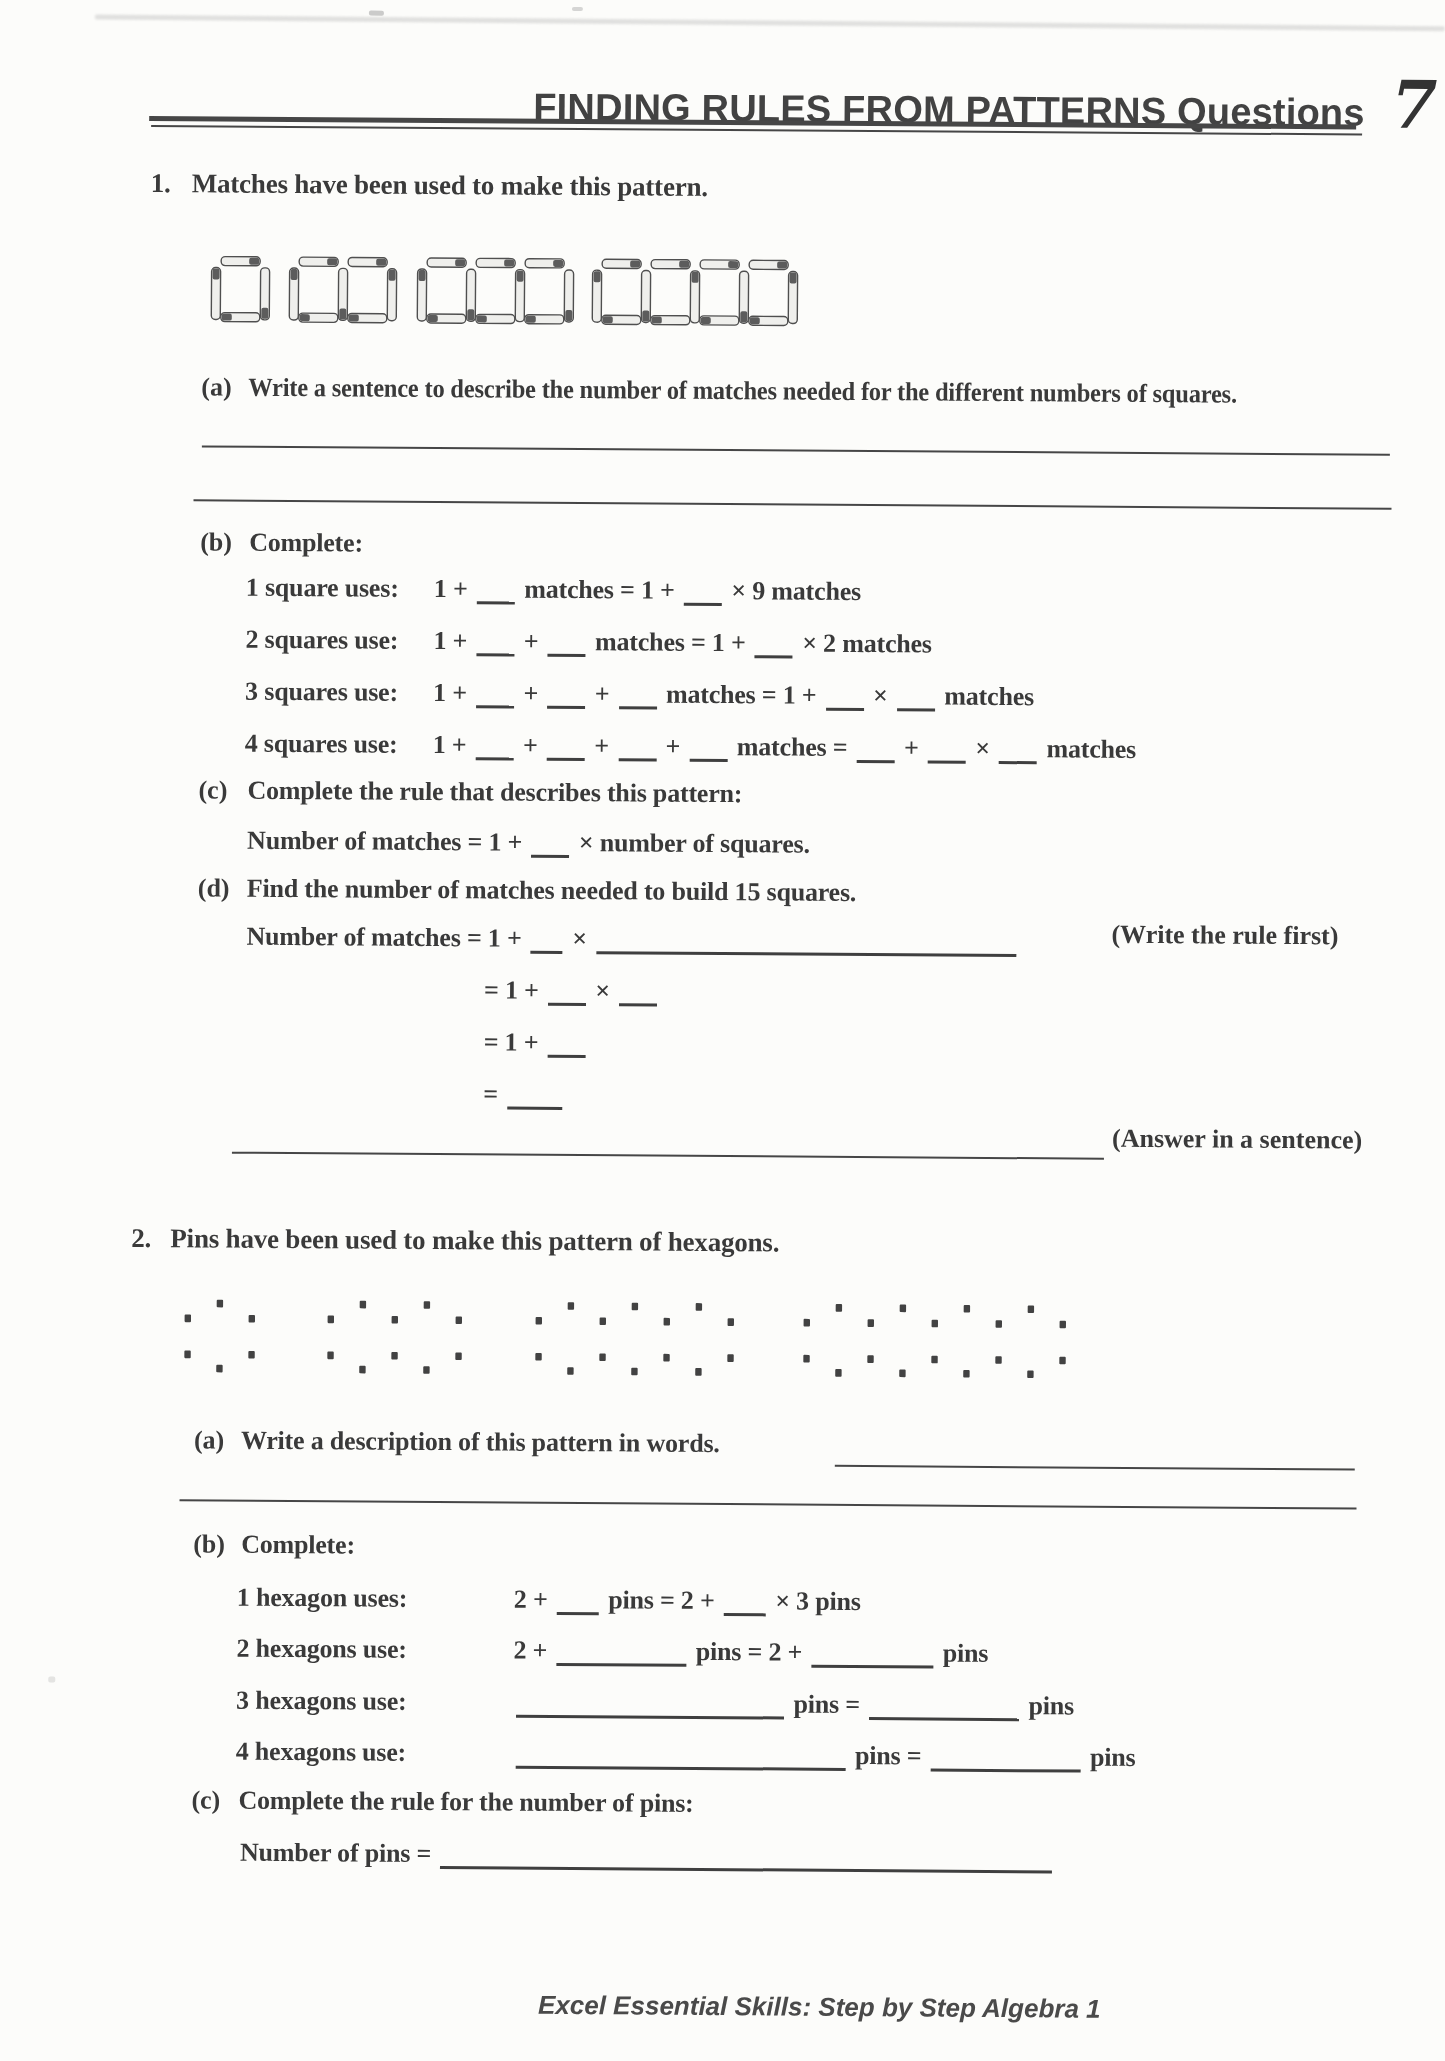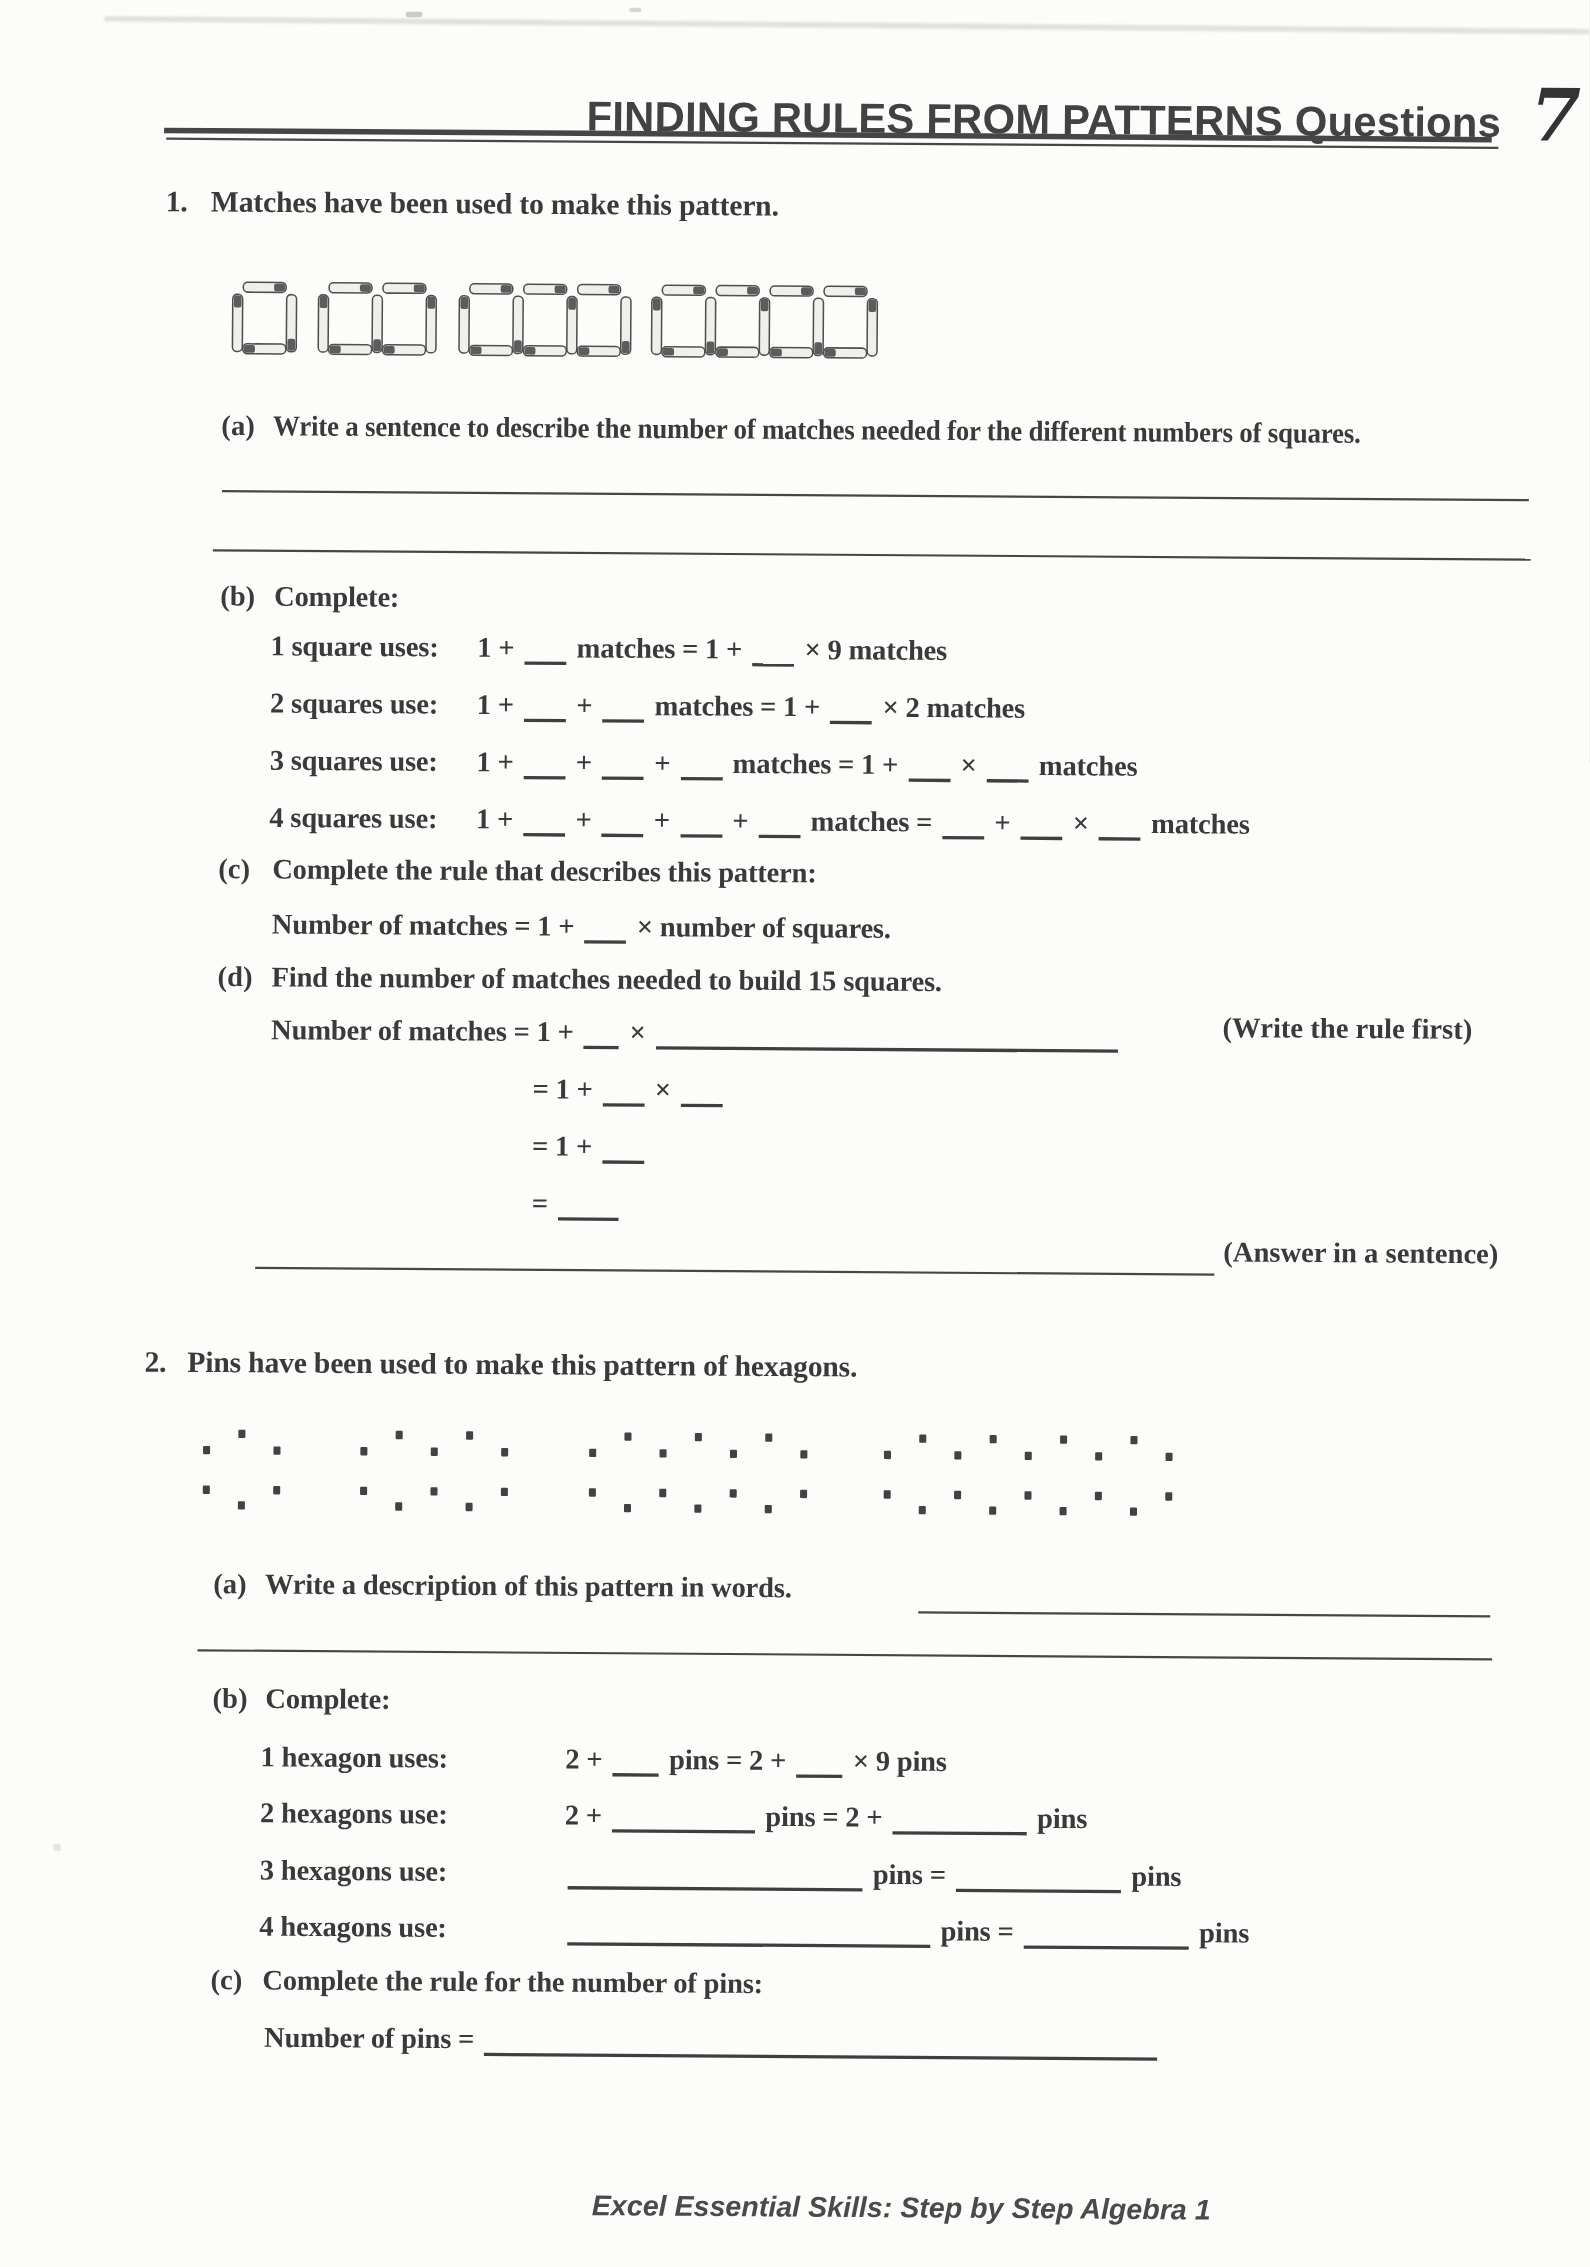--- a/index.html
+++ b/index.html
@@ -238,21 +238,21 @@
 
     <div class="abs part-label" style="left:204px;top:1424px;">(a)</div>
     <div class="abs body-text" style="left:251px;top:1424px;">Write a description of this pattern in words.</div>
     <div class="hline" style="left:845px;top:1459px;width:520px;"></div>
     <div class="hline" style="left:190px;top:1498px;width:1177px;"></div>
 
     <div class="abs part-label" style="left:204px;top:1528px;">(b)</div>
     <div class="abs body-text" style="left:252px;top:1528px;">Complete:</div>
 
     <div class="eq-row" style="left:248px;top:1581px;">
-      <span class="rlabel q2w">1 hexagon uses:</span><span><span>2 +</span> <span class="blank" style="width: 42px;"></span> <span>pins = 2 +</span> <span class="blank" style="width: 42px;"></span> <span>× 9 pins</span></span>
+      <span class="rlabel q2w">1 hexagon uses:</span><span><span>2 +</span> <span class="blank" style="width: 42px;"></span> <span>pins = 2 +</span> <span class="blank" style="width: 42px;"></span> <span>× 3 pins</span></span>
     </div>
     <div class="eq-row" style="left:248px;top:1632px;">
       <span class="rlabel q2w">2 hexagons use:</span><span><span>2 +</span> <span class="blank" style="width: 130px;"></span> <span>pins = 2 +</span> <span class="blank" style="width: 122px;"></span> <span>pins</span></span>
     </div>
     <div class="eq-row" style="left:248px;top:1684px;">
       <span class="rlabel q2w">3 hexagons use:</span><span><span class="blank" style="width: 268px;"></span> <span>pins =</span> <span class="blank" style="width: 150px;"></span> <span>pins</span></span>
     </div>
     <div class="eq-row" style="left:248px;top:1735px;">
       <span class="rlabel q2w">4 hexagons use:</span><span><span class="blank" style="width: 330px;"></span> <span>pins =</span> <span class="blank" style="width: 150px;"></span> <span>pins</span></span>
     </div>

